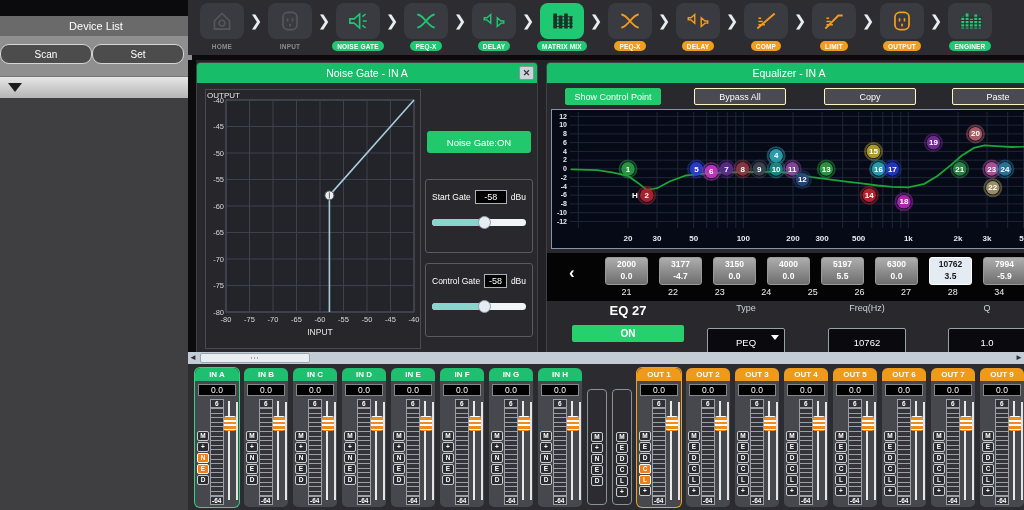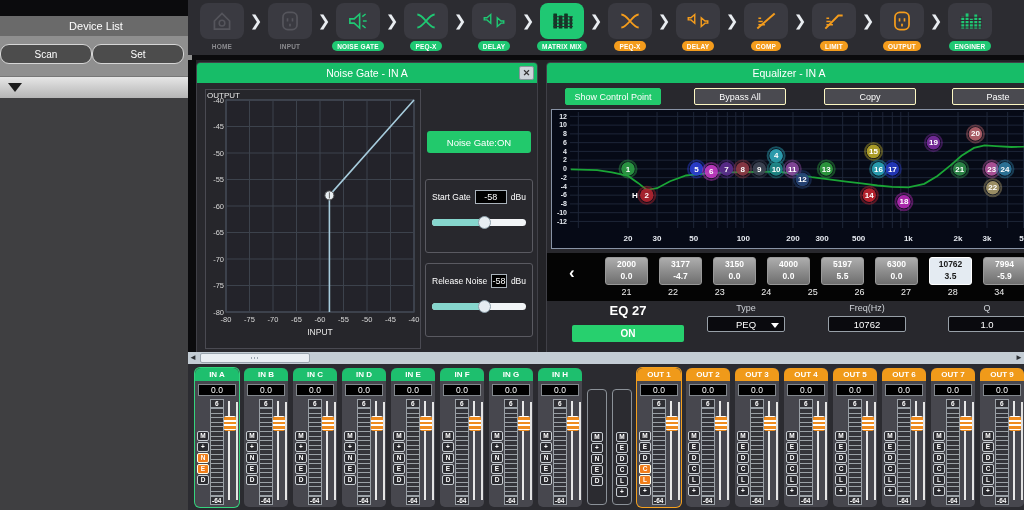--- a/index.html
+++ b/index.html
@@ -56,21 +56,21 @@
   .band-cells{position:absolute;left:58px;top:4px;display:flex;gap:11px}
   .band-cell{width:43px;height:28px;border-radius:3px;background:linear-gradient(#adadad,#6e6e6e);border:1px solid #999;color:#fff;font-size:8.5px;font-weight:bold;text-align:center;line-height:1.45;cursor:pointer}
   .band-cell.sel{background:#e4ebf2;color:#1a1a1a;border-color:#fff}
   .band-nums{position:absolute;left:58px;top:34px;display:flex;gap:3.6px}
   .band-num{width:43px;text-align:center;color:#eee;font-size:9px}
   .eq-detail{position:absolute;left:0;right:0;top:238px;bottom:0}
   .eq-name{position:absolute;left:25px;top:2px;width:112px;text-align:center;color:#fff;font-size:13px;font-weight:bold}
   .eq-on{position:absolute;left:25px;top:24px;width:112px;height:17px;background:#27d06e;border-radius:2px;color:#fff;font-size:10px;font-weight:bold;display:flex;align-items:center;justify-content:center;cursor:pointer}
   .dgroup{position:absolute;top:2px;width:78px;text-align:center}
   .dlabel{color:#cfd3d8;font-size:9px}
-  .dbox{margin-top:3px;height:16px;background:#0a0a0e;border:1px solid #98a0a8;border-radius:2px;color:#fff;font-size:9.5px;display:flex;align-items:center;justify-content:center;position:relative;cursor:pointer}
+  .dbox{margin-top:15px;height:29px;background:#0a0a0e;border:1px solid #98a0a8;border-radius:2px;color:#fff;font-size:9.5px;display:flex;align-items:center;justify-content:center;position:relative;cursor:pointer}
   .dbox .dd{position:absolute;right:5px;top:6px;width:0;height:0;border-left:4px solid transparent;border-right:4px solid transparent;border-top:5px solid #fff}
 
   
   .hscroll{position:absolute;left:188px;top:352px;width:836px;height:12px;background:#c3ccd4;display:flex;align-items:center}
   .hs-arrow{width:10px;height:12px;color:#2b2f33;font-size:8px;line-height:12px;text-align:center;cursor:pointer}
   .hs-thumb{position:absolute;left:12px;width:110px;top:1px;bottom:1px;background:#e9eef3;border:1px solid #9aa5af;border-radius:2px;cursor:grab}
   .hs-grip{position:absolute;left:50%;top:3px;width:8px;bottom:3px;transform:translateX(-50%);background:repeating-linear-gradient(90deg,#9aa5af 0 1px,transparent 1px 3px)}
 
   
   .mixer{position:absolute;left:188px;top:364px;width:836px;height:146px;background:#2b2b30;display:flex;gap:5px;padding:4px 0 0 7px}
@@ -311,21 +311,21 @@
             <span class="ctl-val">-58</span>
             <span>dBu</span>
           </div>
           <div class="slider">
               <div class="fill" style="width:55%"></div>
               <div class="knob" style="left:calc(55% - 6px)"></div>
             </div>
         </div>
         <div class="ctl-group" style="top:174px">
           <div class="ctl-row">
-            <span>Release Noise</span>
+            <span>Control Gate</span>
             <span class="ctl-val">-58</span>
             <span>dBu</span>
           </div>
           <div class="slider">
               <div class="fill" style="width:55%"></div>
               <div class="knob" style="left:calc(55% - 6px)"></div>
             </div>
         </div>
       </div>
     </section>

